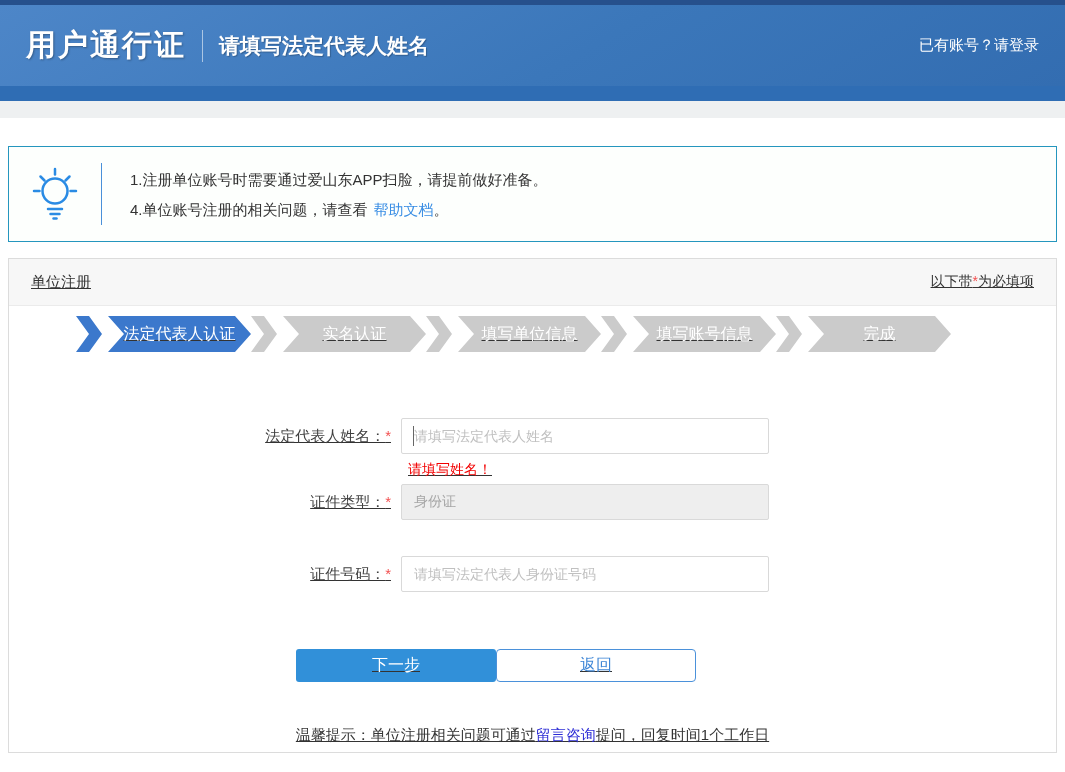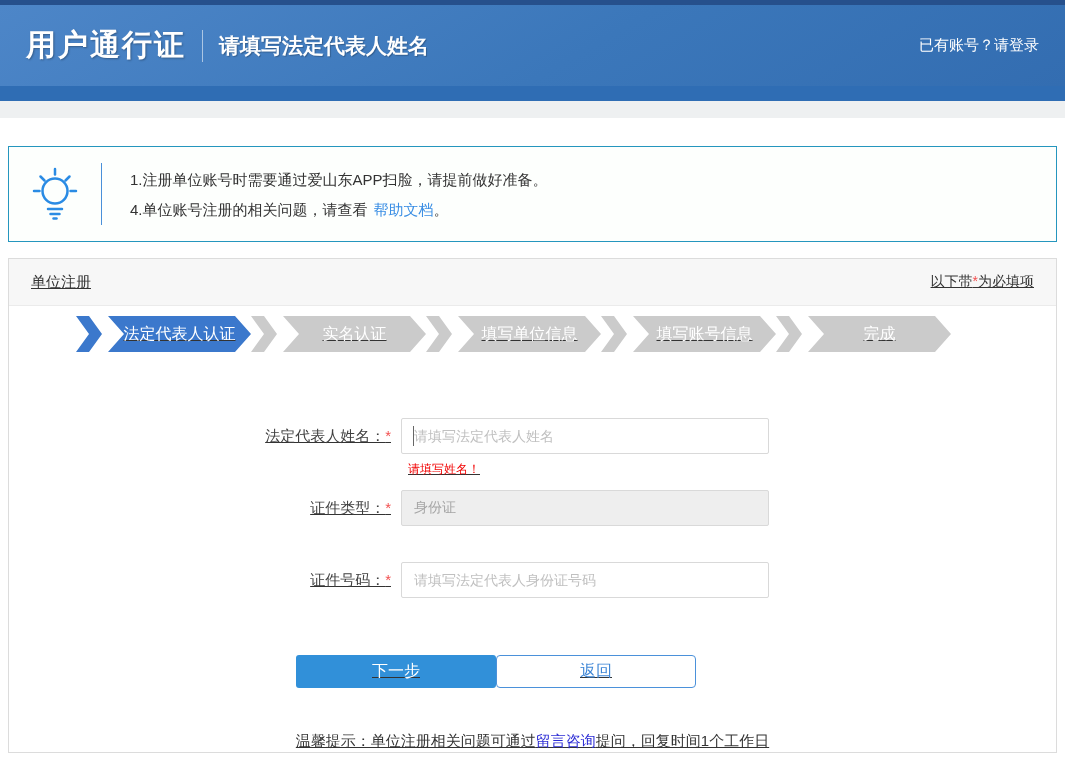--- a/index.html
+++ b/index.html
@@ -62,21 +62,21 @@
   .form-row { display:flex; }
   .label-col { width:392px; box-sizing:border-box; text-align:right; padding-right:10px; font-size:15px; line-height:36px; color:#404040; }
   .input-wrap { position:relative; }
   .text-input {
     width:368px; height:36px; box-sizing:border-box; border:1px solid #d9d9d9; border-radius:2px;
     padding:0 12px; font-size:14px; color:#333; outline:none; background:#fff; font-family:inherit;
   }
   .text-input::placeholder { color:#c0c0c0; }
   .text-input.disabled { background:#eee; color:#a6a6a6; }
   .caret { position:absolute; left:12px; top:8px; width:1px; height:20px; background:#666; }
-  .error-row { margin:7px 0 11px 399px; height:18px; font-size:12px; color:#f20000; }
+  .error-row { margin:7px 0 5px 399px; height:18px; font-size:14px; color:#f20000; }
   .gap-36 { margin-bottom:36px; }
 
   
   .buttons { display:flex; margin:57px 0 0 287px; }
   .btn { width:200px; height:33px; font-size:16px; cursor:pointer; font-family:inherit; }
   .btn-next { background:#3190d9; color:#fff; border:none; border-radius:3px; }
   .btn-back { background:#fff; color:#3e86d6; border:1px solid #4b91da; border-radius:4px; box-sizing:border-box; }
 
   
   .panel-footer { margin-top:44px; text-align:center; font-size:15px; color:#333; }

